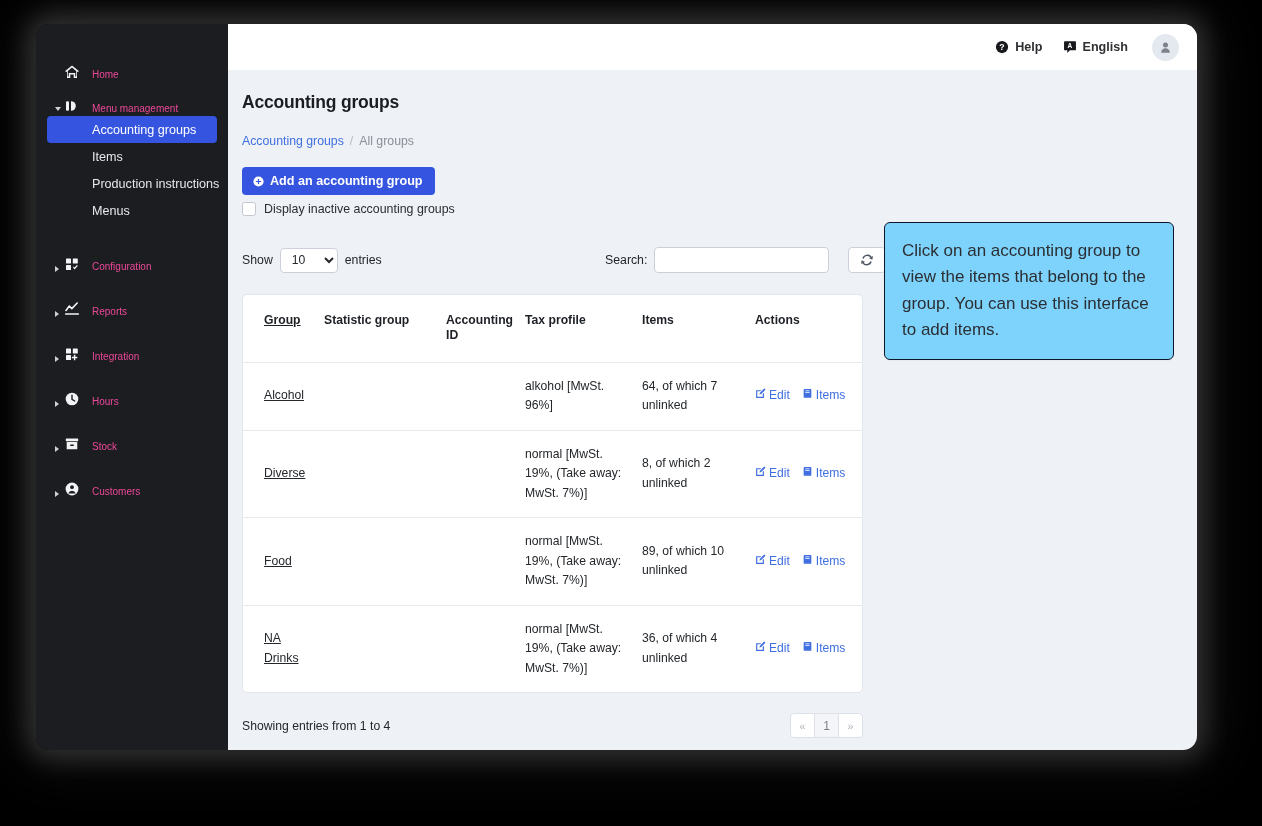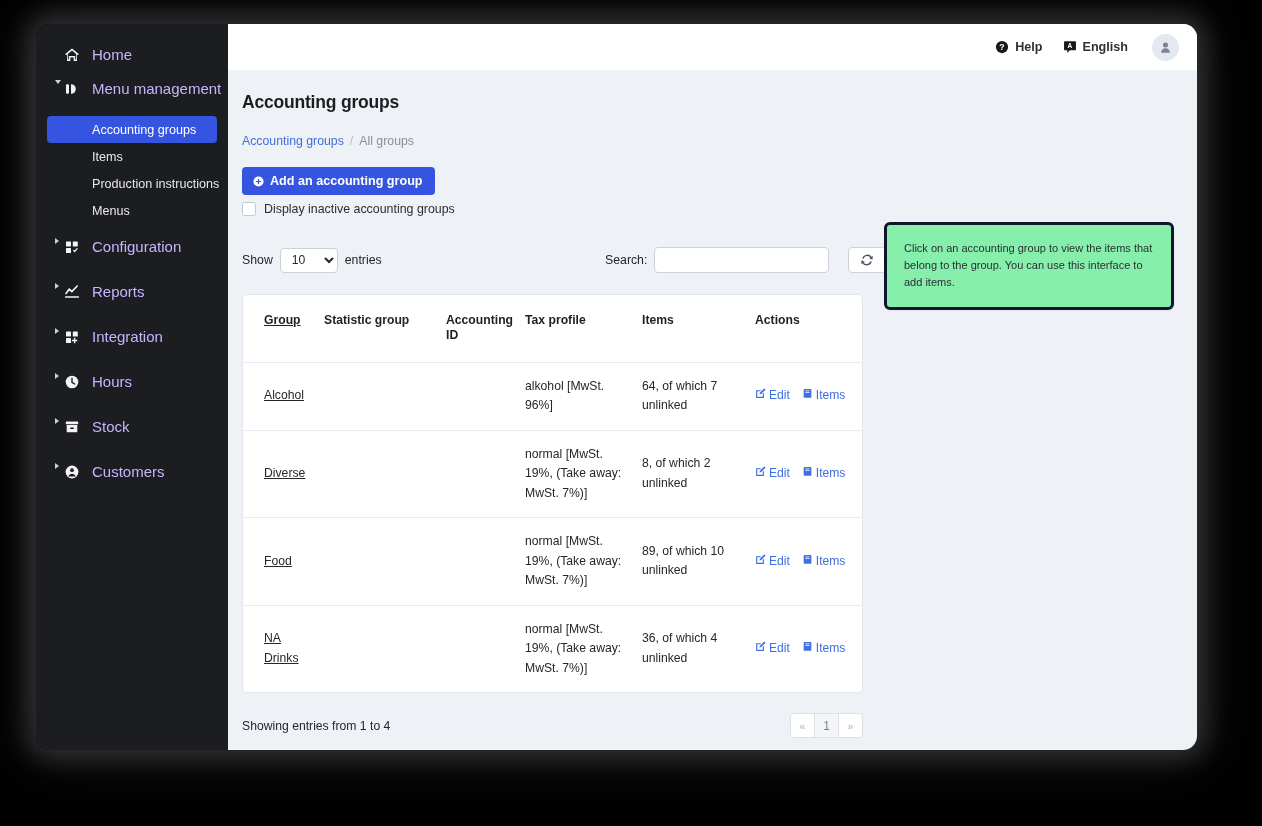--- a/index.html
+++ b/index.html
@@ -42,25 +42,25 @@
   .brand .logo-word {
     font-size: 16.5px;
     font-weight: bold;
     letter-spacing: -0.3px;
     color: #ffffff;
   }
 
   .nav { margin-top: 22px; }
   .nav-item {
     display: flex;
-    align-items: flex-start;
+    align-items: flex-end;
     height: 34px;
     padding-left: 27px;
-    font-size: 15px;
-    color: #c4b5fd;
+    font-size: 10px;
+    color: #ec4899;
     cursor: pointer;
     position: relative;
   }
   .nav-item .caret {
     position: absolute;
     left: 19px;
     width: 0; height: 0;
     border-left: 4px solid #cfd1d4;
     border-top: 3.2px solid transparent;
     border-bottom: 3.2px solid transparent;
@@ -342,25 +342,25 @@
   }
   .pager span:first-child { border-radius: 4px 0 0 4px; margin-left: 0; }
   .pager span:last-child { border-radius: 0 4px 4px 0; }
   .pager span.current { background: #f3f5f8; color: #7c828b; font-size: 12px; }
 
   
   .info-card {
     position: absolute;
     left: 656px; top: 152px;
     width: 290px;
-    background: #86efac;
-    border: 3px solid #0f172a;
+    background: #7dd3fc;
+    border: 1px solid #0f172a;
     border-radius: 6px;
     padding: 15px 17px 16px 17px;
-    font-size: 11px;
+    font-size: 17px;
     line-height: 1.55;
     color: #2b2e33;
     box-shadow: 0 1px 2px rgba(16,24,40,0.04);
   }
 </style>
 </head>
 <body>
 
 <div id="window-card">
 

